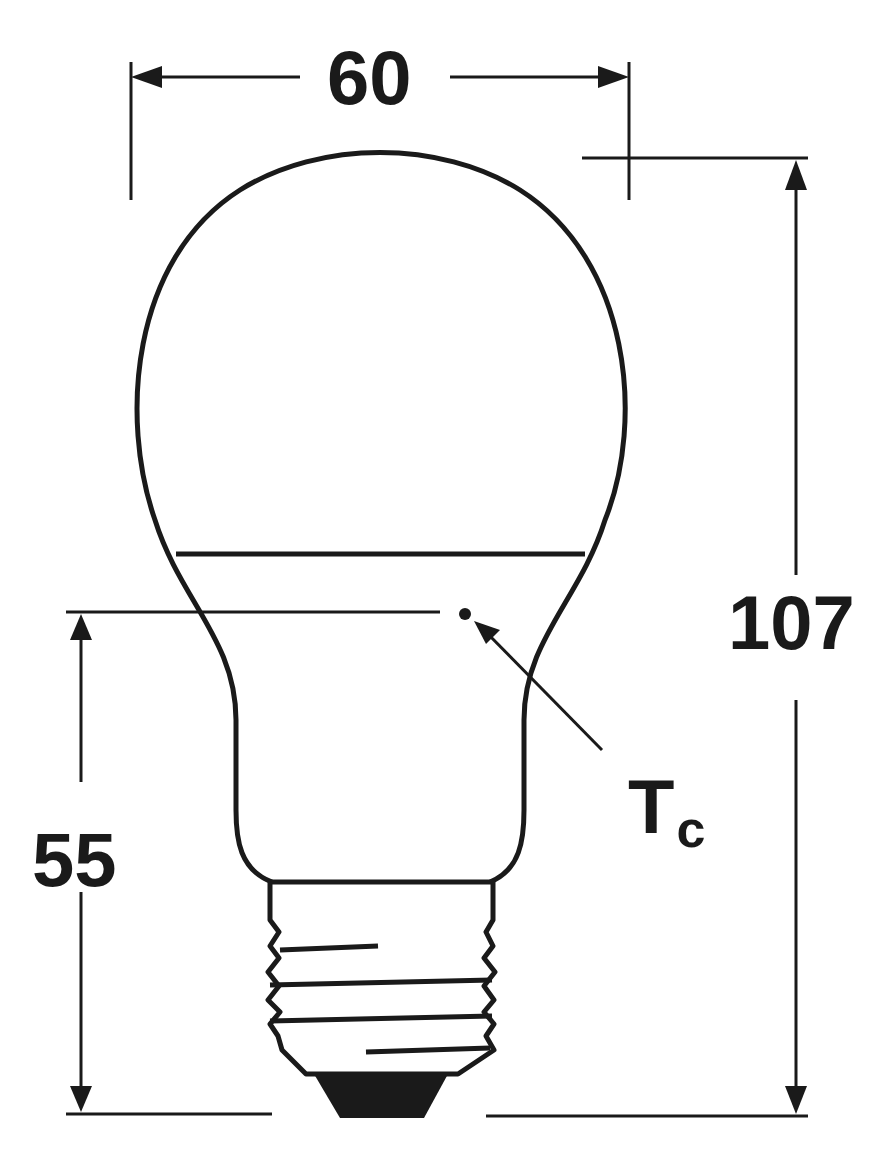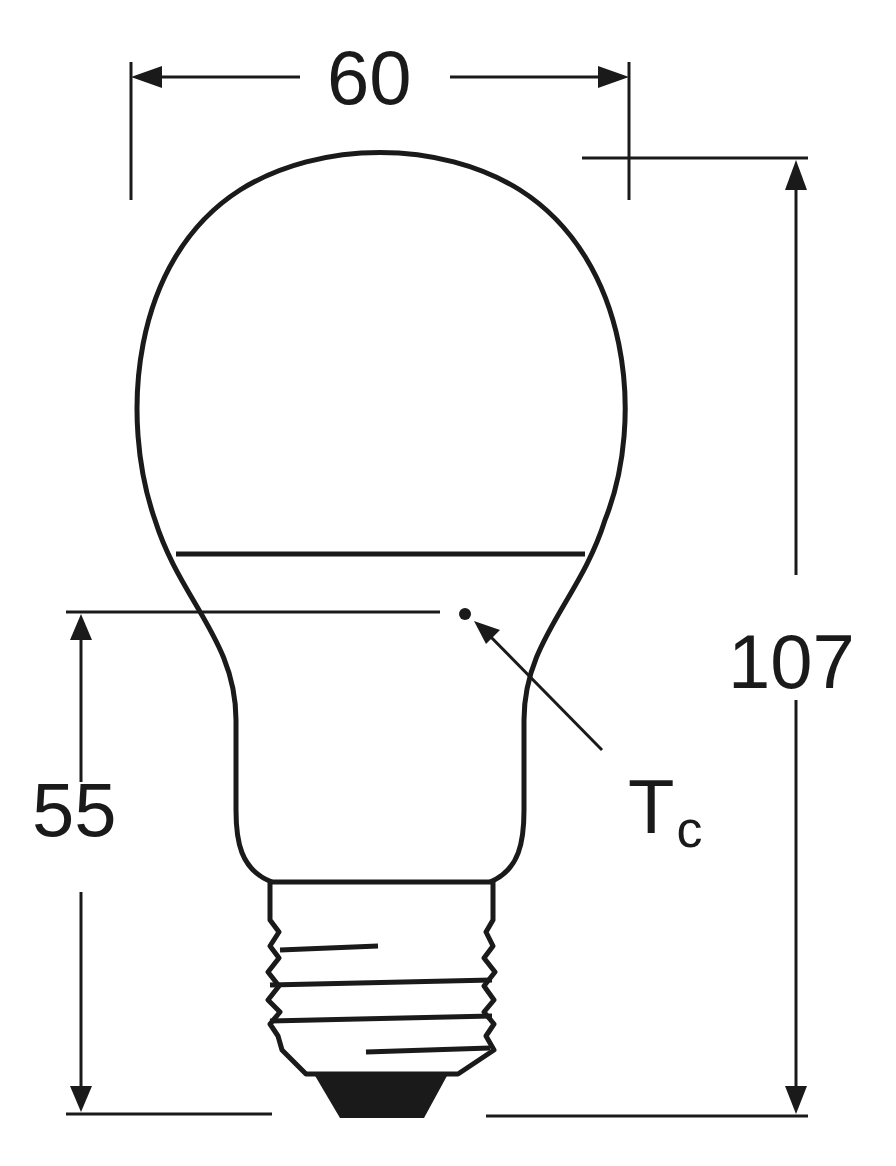--- a/index.html
+++ b/index.html
@@ -1,21 +1,21 @@
 <!DOCTYPE html>
 <html><head>
 <meta charset="utf-8">
 <style>
   html, body { margin: 0; padding: 0; background: #ffffff; }
   body { width: 896px; height: 1166px; overflow: hidden; position: relative; }
   #drawing { position: absolute; left: 0; top: 0; width: 896px; height: 1166px; }
-  .label { position: absolute; font-family: "Liberation Sans", sans-serif; color: #1a1a1a; line-height: 1; white-space: nowrap; }
+  .label { position: absolute; font-family: "Liberation Sans", sans-serif; color: #1a1a1a; line-height: 1; white-space: nowrap; font-weight: bold; }
   .dim60 { left: 327px; top: 40px; font-size: 76px; }
-  .dim107 { left: 728px; top: 624px; font-size: 76px; }
-  .dim55 { left: 32px; top: 772px; font-size: 76px; }
+  .dim107 { left: 728px; top: 585px; font-size: 76px; }
+  .dim55 { left: 32px; top: 822px; font-size: 76px; }
   .tc { left: 628px; top: 769px; font-size: 76px; }
   .tc .sub { font-size: 52px; position: relative; top: 14px; margin-left: 2px; }
 </style>
 </head>
 <body>
 
 <div id="canvas">
   <svg id="drawing" viewBox="0 0 896 1166" xmlns="http://www.w3.org/2000/svg">
     <g fill="none" stroke="#1a1a1a" stroke-linecap="butt" stroke-linejoin="round">
 

